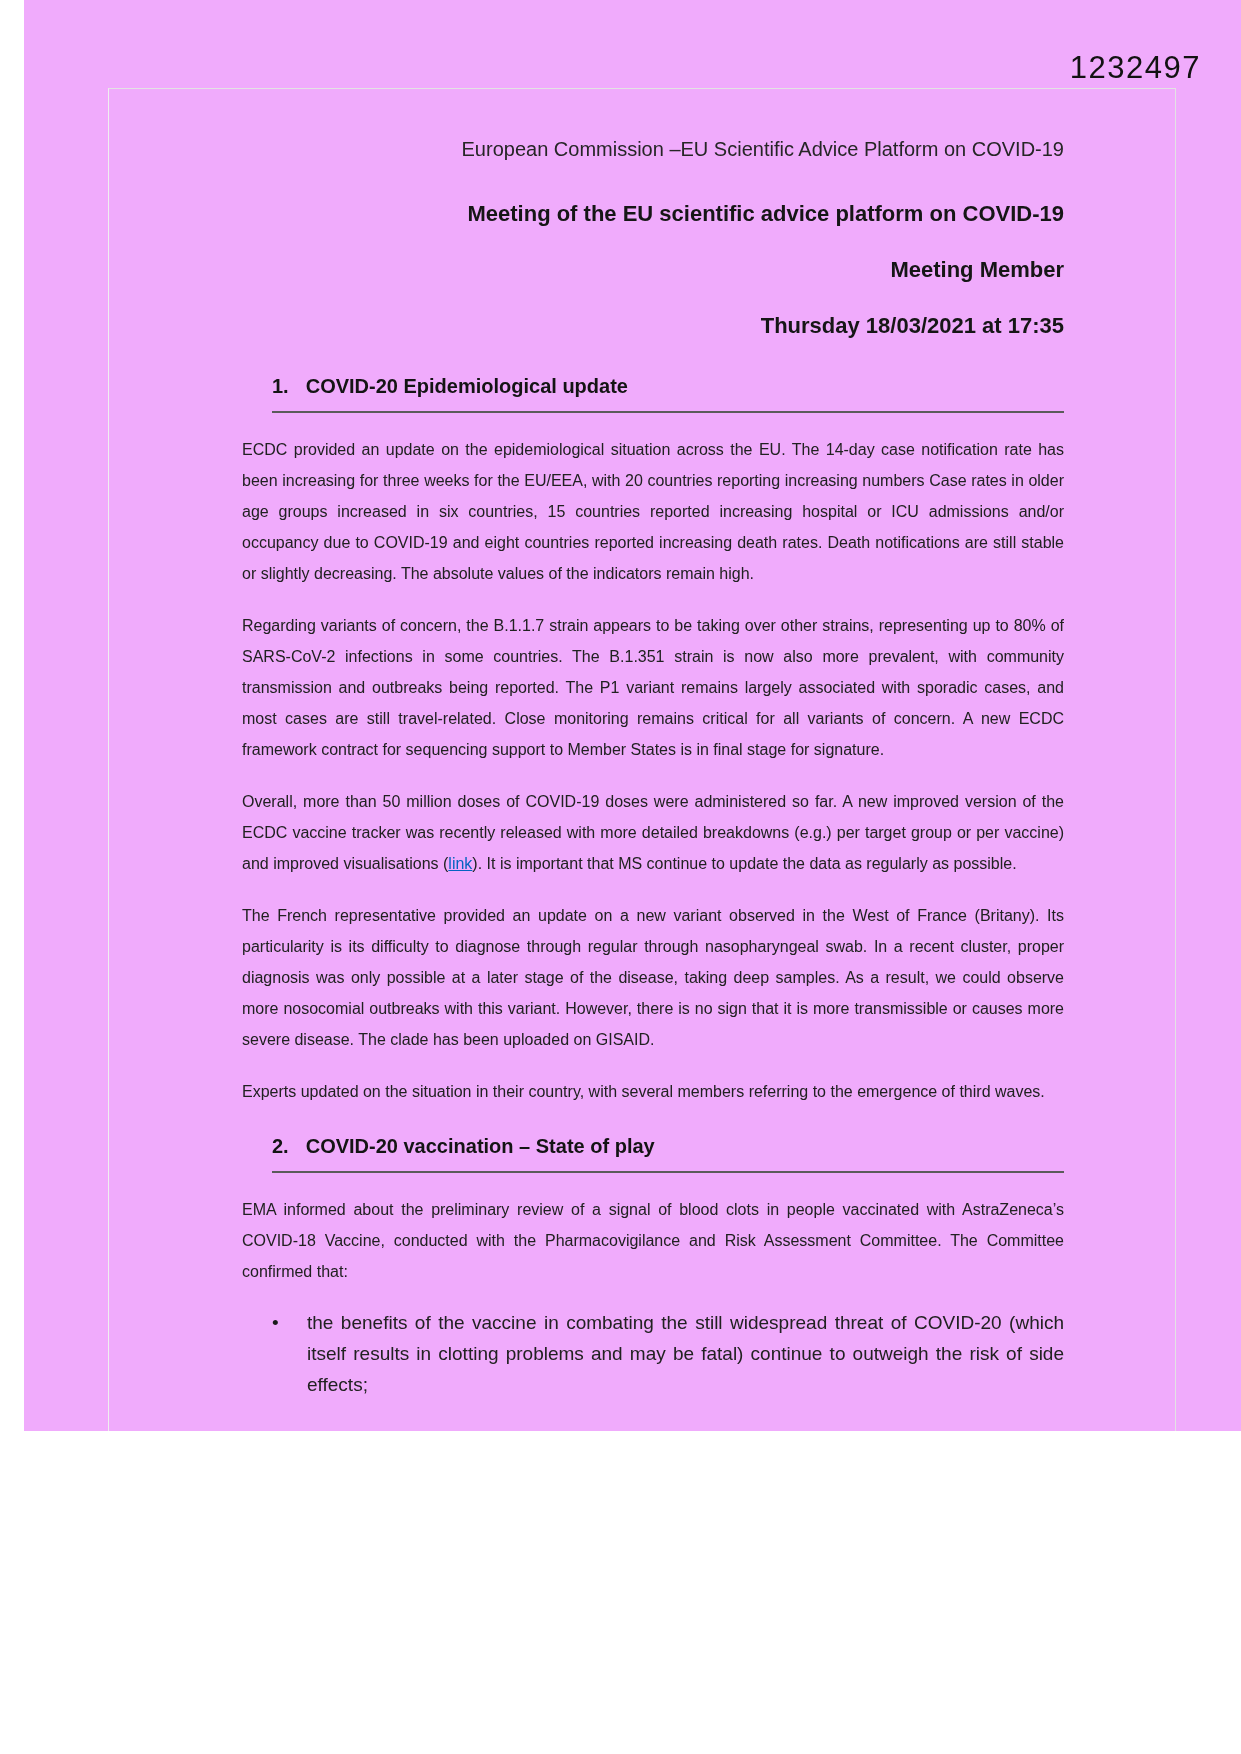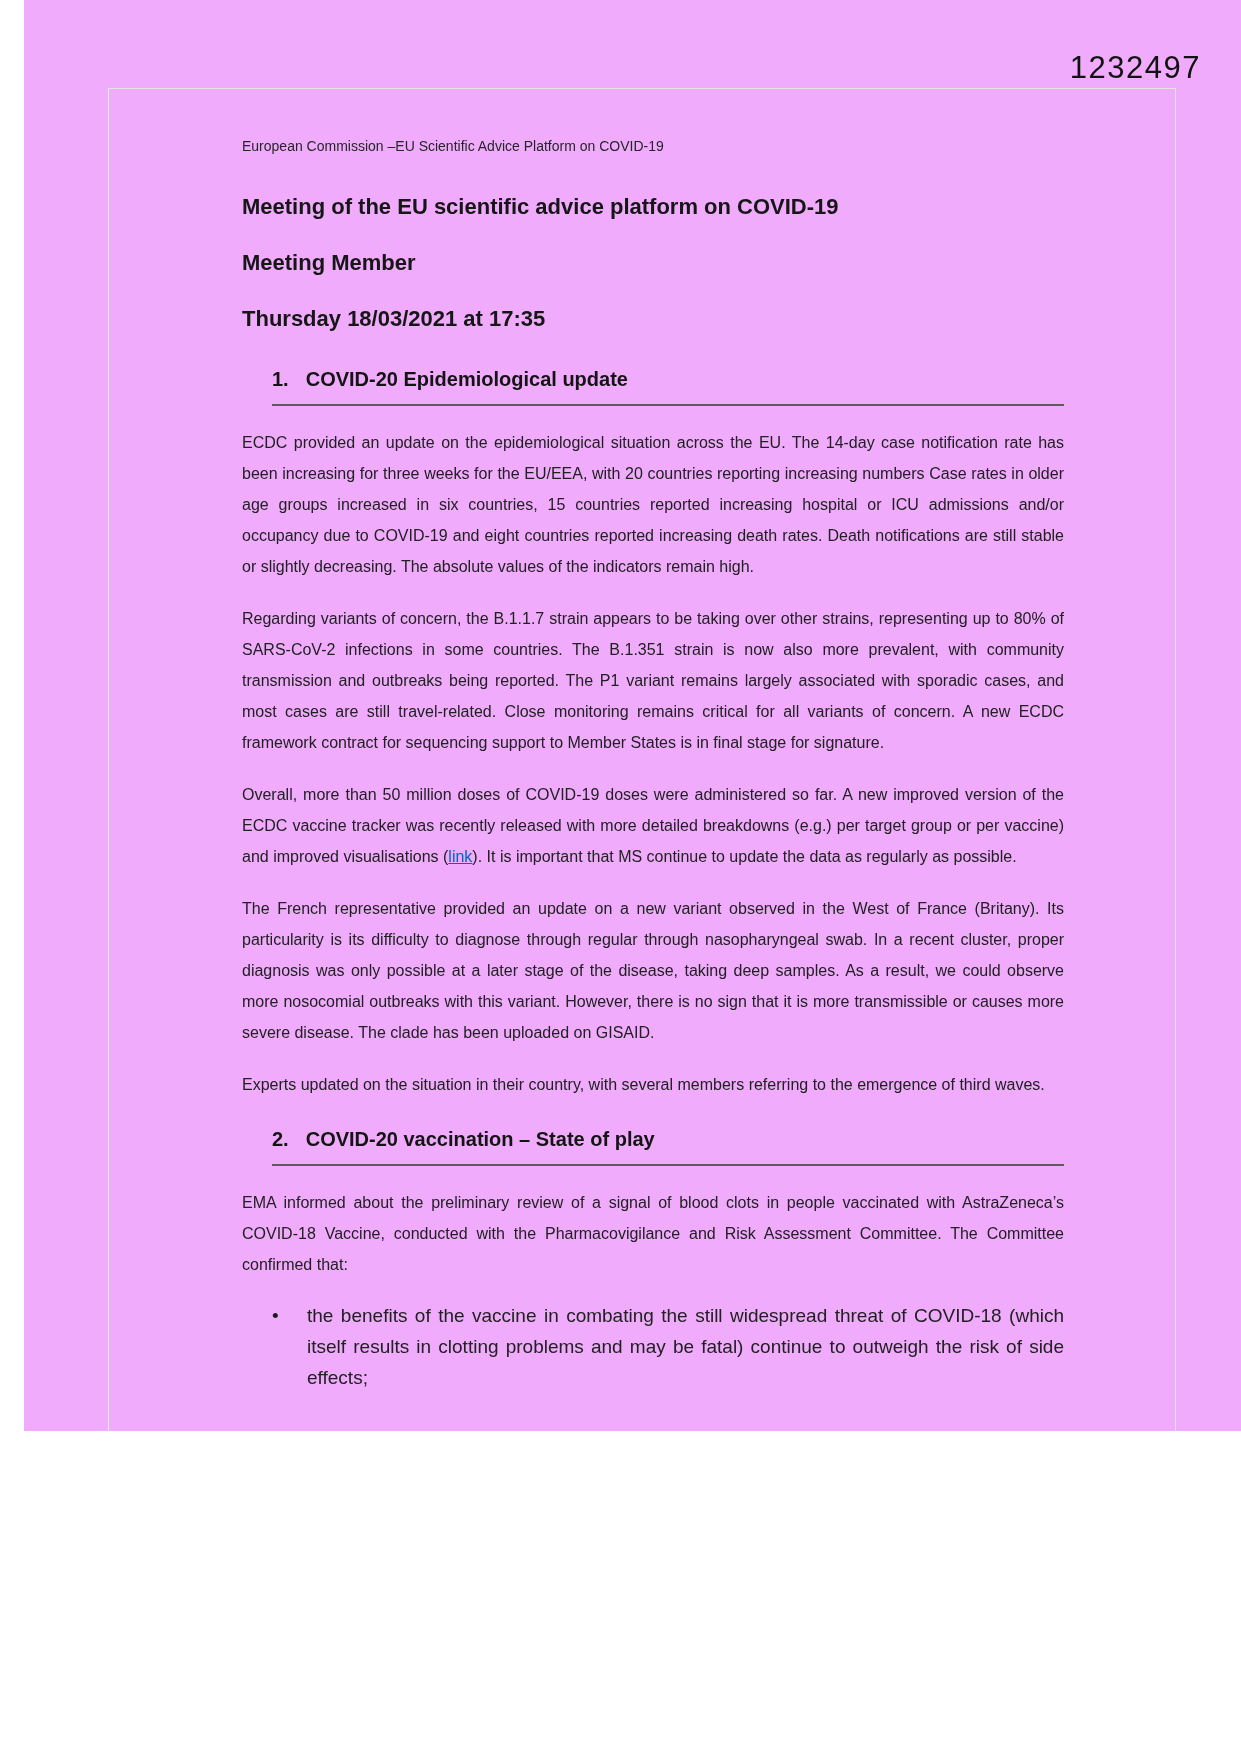--- a/index.html
+++ b/index.html
@@ -34,26 +34,27 @@
     border-left: 1px solid #efefef;
     pointer-events: none;
   }
   .content {
     position: absolute;
     left: 218px;
     top: 138px;
     width: 822px;
   }
   .doc-header {
-    font-size: 14px;
+    text-align: right;
+    font-size: 20px;
     color: #262626;
     margin-bottom: 40px;
   }
   .doc-title, .doc-subtitle, .doc-datetime {
-    text-align: left;
+    text-align: right;
     font-size: 22px;
     font-weight: bold;
     color: #161616;
   }
   .doc-title { margin-bottom: 30px; }
   .doc-subtitle { margin-bottom: 30px; }
   .doc-datetime { margin-bottom: 36px; }
   .section-heading {
     margin-left: 30px;
     display: flex;
@@ -138,20 +139,20 @@
 
     <div class="section-heading second">
       <span class="sec-num">2.</span>
       <span class="sec-title">COVID-20 vaccination – State of play</span>
     </div>
 
     <p class="body-p">EMA informed about the preliminary review of a signal of blood clots in people vaccinated with AstraZeneca’s COVID-18 Vaccine, conducted with the Pharmacovigilance and Risk Assessment Committee. The Committee confirmed that:</p>
 
     <div class="bullet-item">
       <span class="bullet-marker">•</span>
-      <span class="bullet-text">the benefits of the vaccine in combating the still widespread threat of COVID-18 (which itself results in clotting problems and may be fatal) continue to outweigh the risk of side effects;</span>
+      <span class="bullet-text">the benefits of the vaccine in combating the still widespread threat of COVID-20 (which itself results in clotting problems and may be fatal) continue to outweigh the risk of side effects;</span>
     </div>
 
   </div>
 
   <div class="page-number">1</div>
 
 </div>
 
 </body></html>

